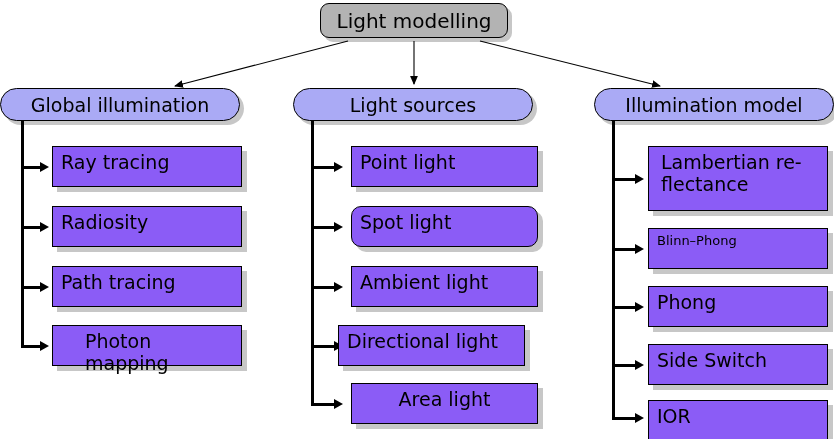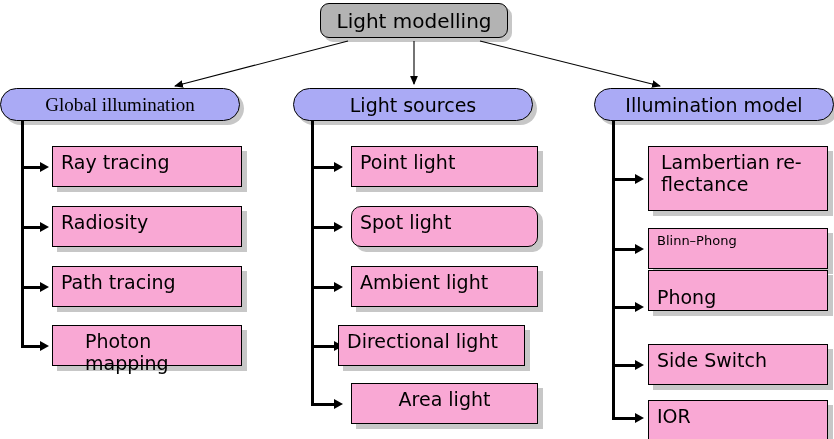--- a/index.html
+++ b/index.html
@@ -23,21 +23,21 @@
   }
   .catbox{
     background:#aaaaf5;
     border:1.2px solid #000;
     border-radius:17px;
     box-shadow:4px 4px 0 0 rgba(0,0,0,0.22);
     display:flex;align-items:center;justify-content:center;
     color:#000;
   }
   .leafbox{
-    background:#f9a8d4;
+    background:#8b5cf6;
     border:1.3px solid #000;
     box-shadow:5px 5px 0 0 rgba(0,0,0,0.22);
     display:flex;align-items:flex-start;
     padding:4px 8px 2px 8px;
     color:#000;
     line-height:1.18;
   }
   .leafbox.two-line{align-items:flex-start;padding-left:12px;}
 
   .label{white-space:pre-wrap;}
@@ -66,21 +66,21 @@
     </defs>
     <line x1="348" y1="41" x2="175" y2="86" stroke="#000" stroke-width="1.1" marker-end="url(#ah)"></line>
     <line x1="414" y1="41" x2="414" y2="84" stroke="#000" stroke-width="1.1" marker-end="url(#ah)"></line>
     <line x1="480" y1="41" x2="660" y2="86" stroke="#000" stroke-width="1.1" marker-end="url(#ah)"></line>
   </svg>
 
   <div class="node rootbox" style="left:320px;top:3px;width:188px;height:35px;font-size:20px;">
     <span class="label">Light modelling</span>
   </div>
 
-  <div class="node catbox" style="left:0px;top:88px;width:240px;height:33px;font-size:19px;font-family:Liberation Serif, serif;">
+  <div class="node catbox" style="left:0px;top:88px;width:240px;height:33px;font-size:19px;">
     <span class="label">Global illumination</span>
   </div>
 
   <div class="stem" style="left:21px;top:121px;width:3px;height:227px;"></div>
 
   <div class="hconn" style="left:21px;top:166px;width:22px;"></div>
   <div class="arrowhead" style="left:40px;top:162px;"></div>
   <div class="node leafbox" style="left:52px;top:146px;width:190px;height:41px;font-size:19px;">
     <span class="label">Ray tracing</span>
   </div>
@@ -151,21 +151,21 @@
   </div>
 
   <div class="hconn" style="left:612px;top:248px;width:26px;"></div>
   <div class="arrowhead" style="left:635px;top:244px;"></div>
   <div class="node leafbox" style="left:648px;top:228px;width:180px;height:41px;font-size:13px;">
     <span class="label">Blinn–Phong</span>
   </div>
 
   <div class="hconn" style="left:612px;top:306px;width:26px;"></div>
   <div class="arrowhead" style="left:635px;top:302px;"></div>
-  <div class="node leafbox" style="left:648px;top:270px;width:180px;height:41px;font-size:19px;align-items:flex-end;">
+  <div class="node leafbox" style="left:648px;top:286px;width:180px;height:41px;font-size:19px;">
     <span class="label">Phong</span>
   </div>
 
   <div class="hconn" style="left:612px;top:364px;width:26px;"></div>
   <div class="arrowhead" style="left:635px;top:360px;"></div>
   <div class="node leafbox" style="left:648px;top:344px;width:180px;height:41px;font-size:19px;">
     <span class="label">Side Switch</span>
   </div>
 
   <div class="hconn" style="left:612px;top:417px;width:26px;"></div>

